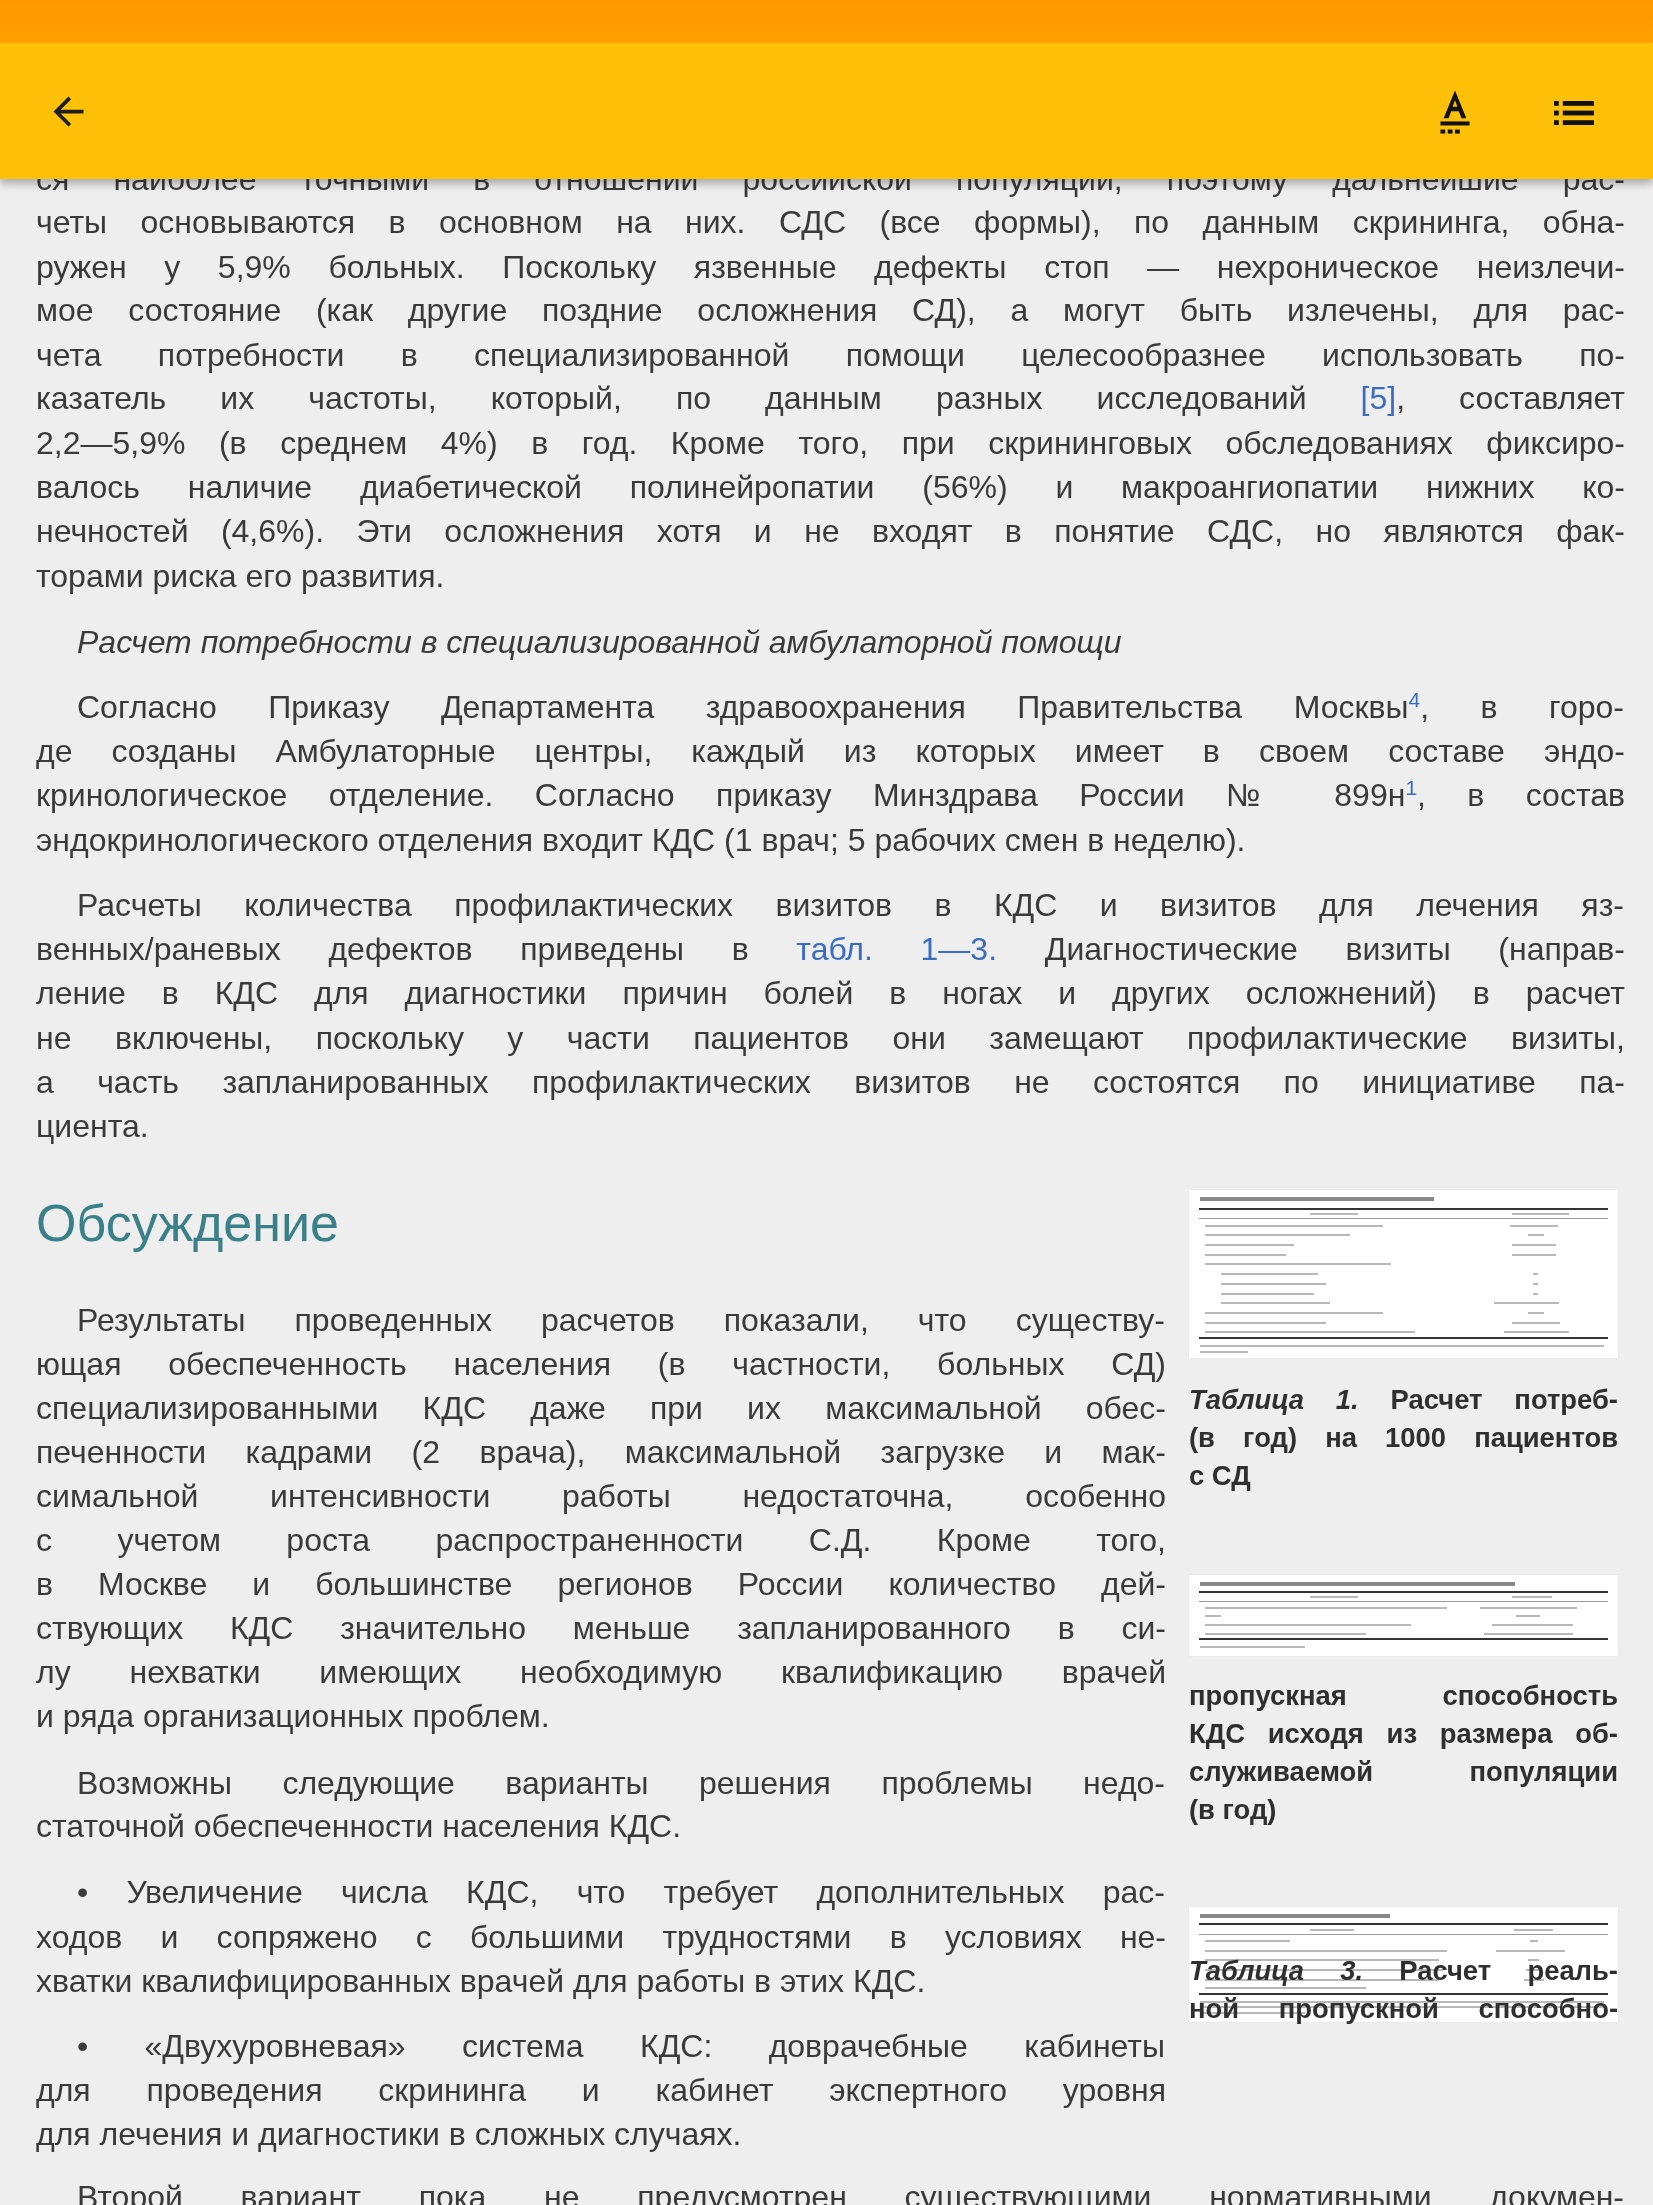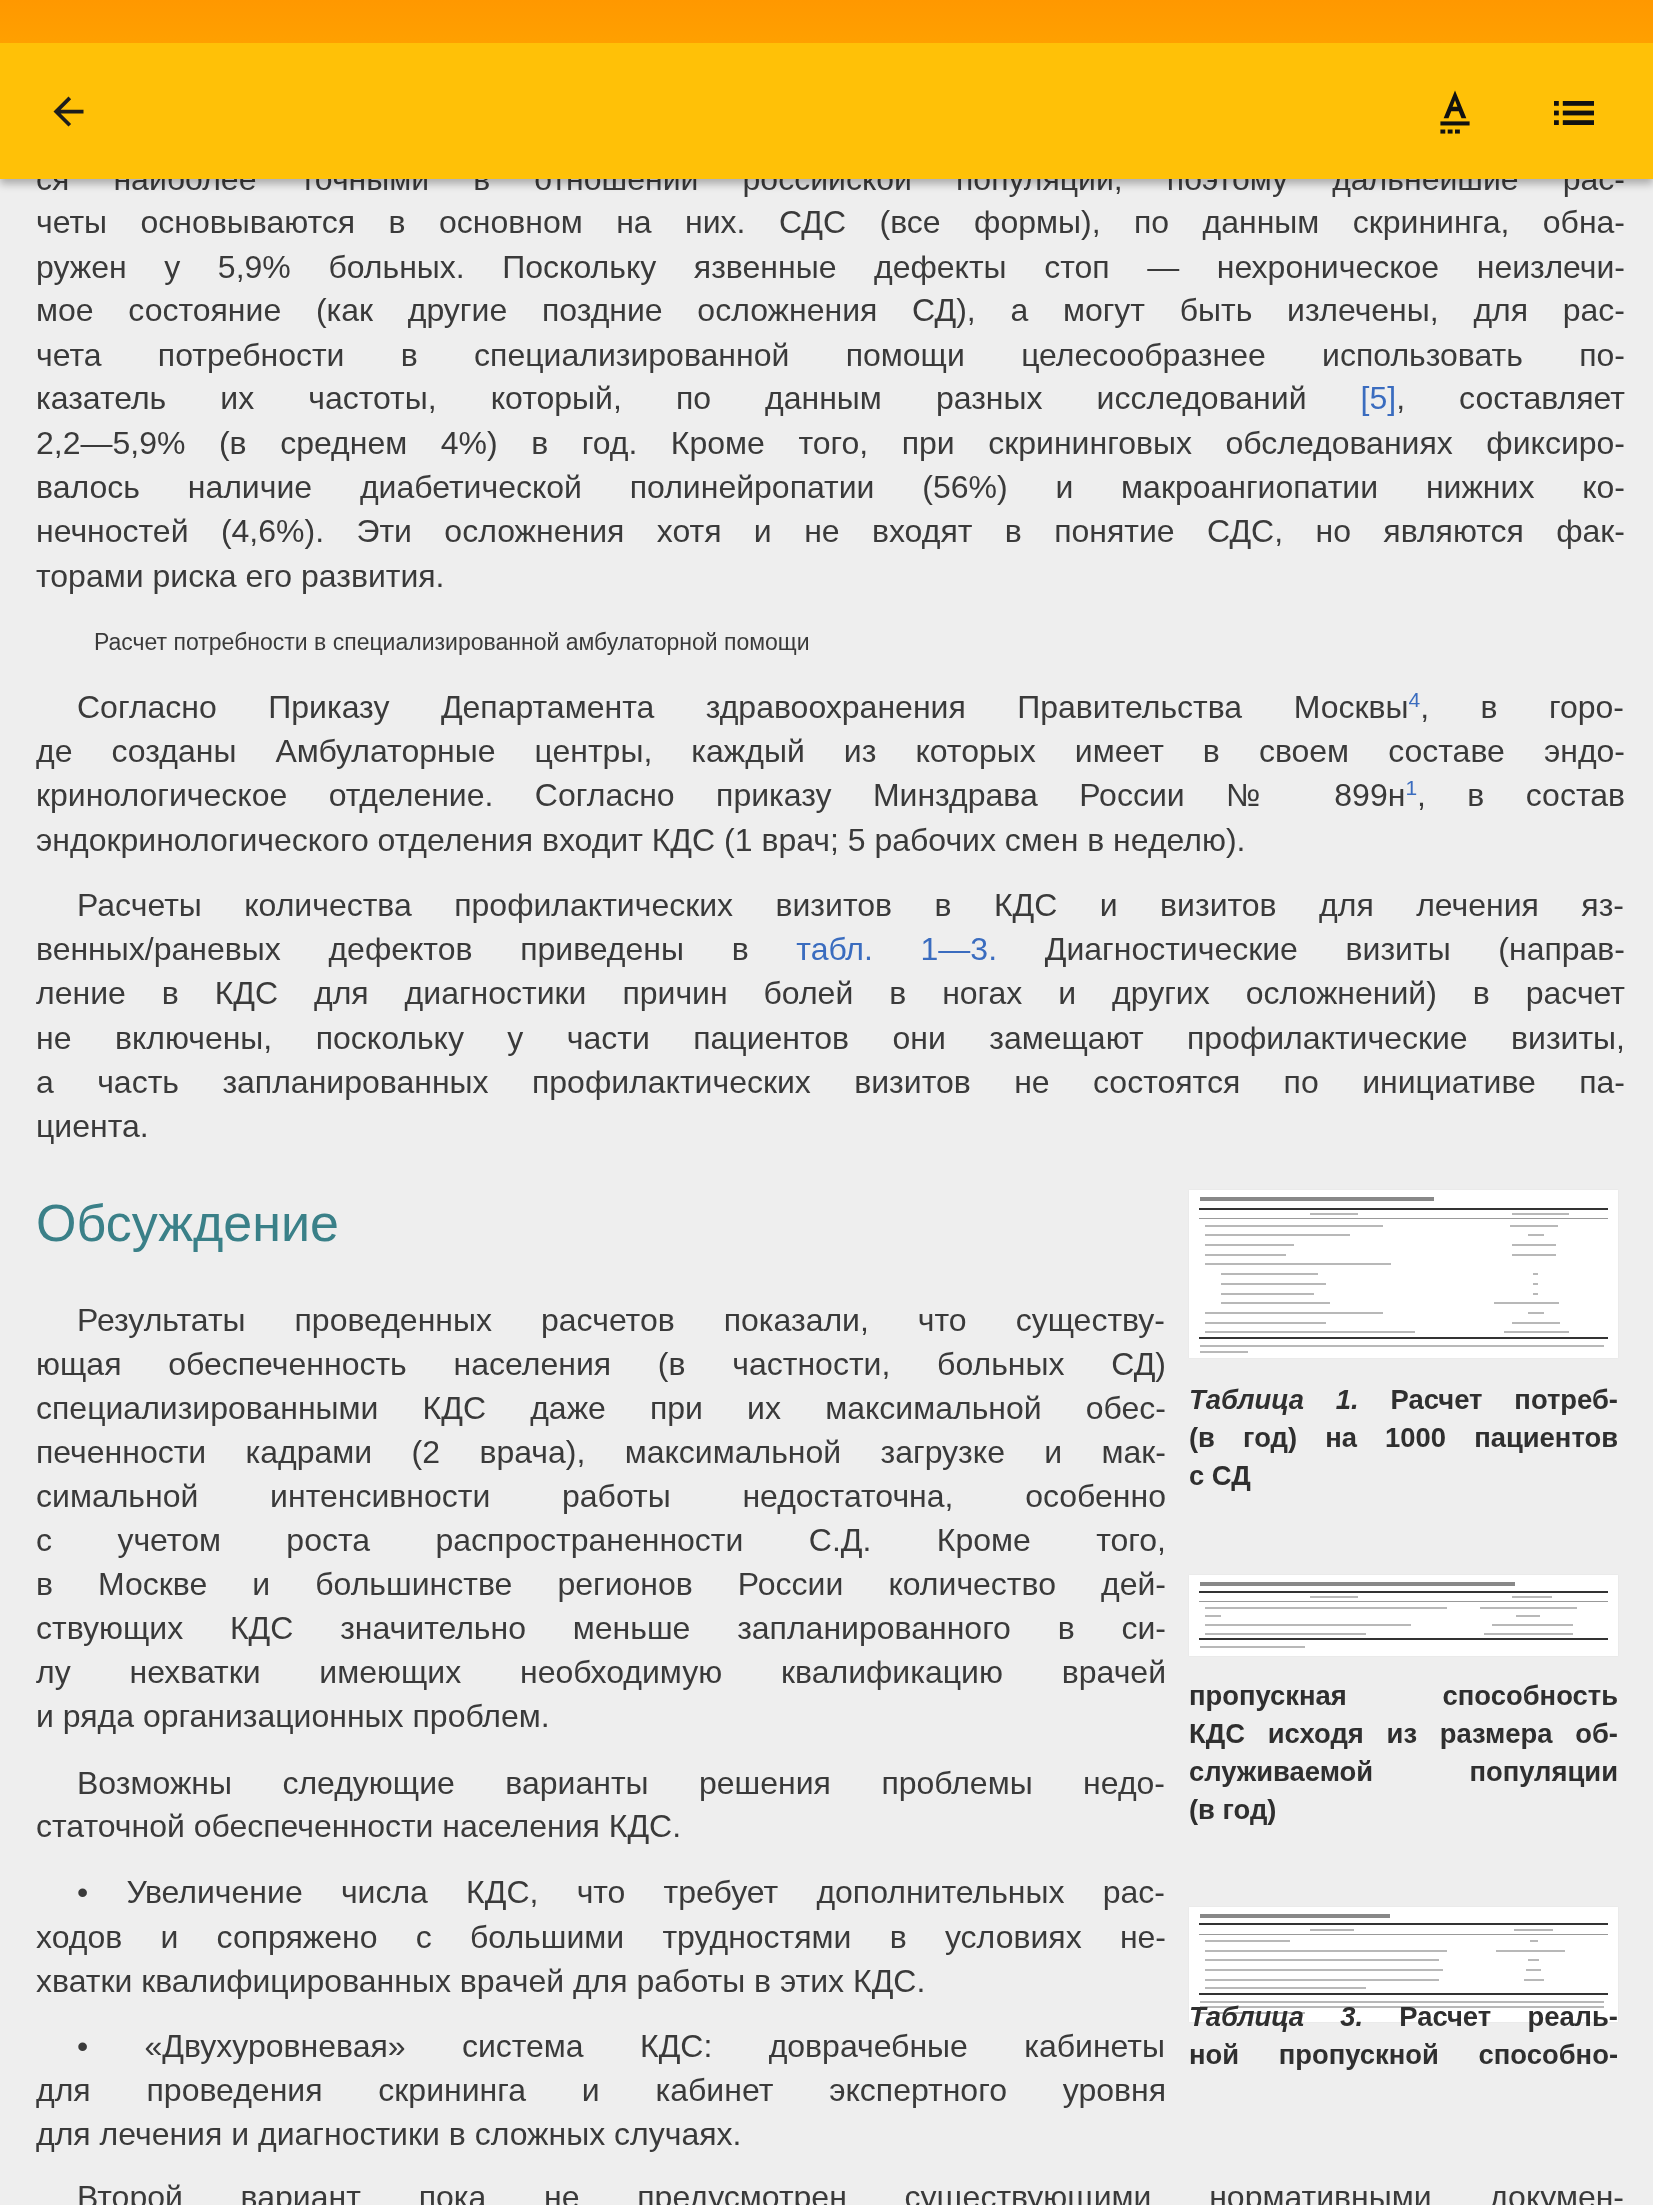--- a/index.html
+++ b/index.html
@@ -39,21 +39,21 @@
     font-size: 32px; line-height: 44px; height: 44px; white-space: nowrap;
     text-align: justify; text-align-last: justify;
   }
   .line.last { text-align-last: left; }
   .line.ind { left: 77px; width: 1547px; }
   .line.col { width: 1130px; }
   .line.col.ind { width: 1088px; }
   .link { color: #3a6cbf; }
   sup { font-size: 21px; line-height: 0; vertical-align: 11.3px; color: #3a6cbf; }
   .subtitle {
-    position: absolute; left: 94px; font-size: 23px; line-height: 44px;
+    position: absolute; left: 77px; font-size: 32px; font-style: italic; line-height: 44px;
   }
   .heading {
     position: absolute; left: 36px; top: 1191px; font-size: 52px; color: #3a8088;
     line-height: 65px;
   }
   .thumb {
     position: absolute; left: 1189px; width: 429px; background: #ffffff;
     box-shadow: 0 0 1.6px rgba(0,0,0,0.06);
   }
   .thumb .ttl { position: absolute; left: 11.3px; top: 6.5px; height: 4px; background: #555; opacity: 0.7; }
@@ -232,17 +232,17 @@
   <div class="row" style="left:16px;top:62px;width:238px"></div>
     <div class="row" style="left:337px;top:62px;width:14.5px"></div>
   <div class="row" style="left:16px;top:72px;width:234px"></div>
     <div class="row" style="left:335px;top:72px;width:20px"></div>
   <div class="row" style="left:16px;top:80px;width:161px"></div>
   <div class="rule" style="top:86px;height:2.4px"></div>
   <div class="row" style="left:11.3px;top:94px;width:404px;height:1.6px"></div>
   <div class="row" style="left:11.3px;top:99px;width:404px;height:1.6px"></div>
   <div class="row" style="left:11.3px;top:105px;width:105px;height:1.6px"></div>
 </div>
-<div class="cap" style="top:1998px">
+<div class="cap" style="top:1952px">
   <span class="cl"><i>Таблица 3.</i> <span>Расчет реаль-</span></span>
   <span class="cl">ной пропускной способно-</span>
 </div>
 
 
 </body></html>

